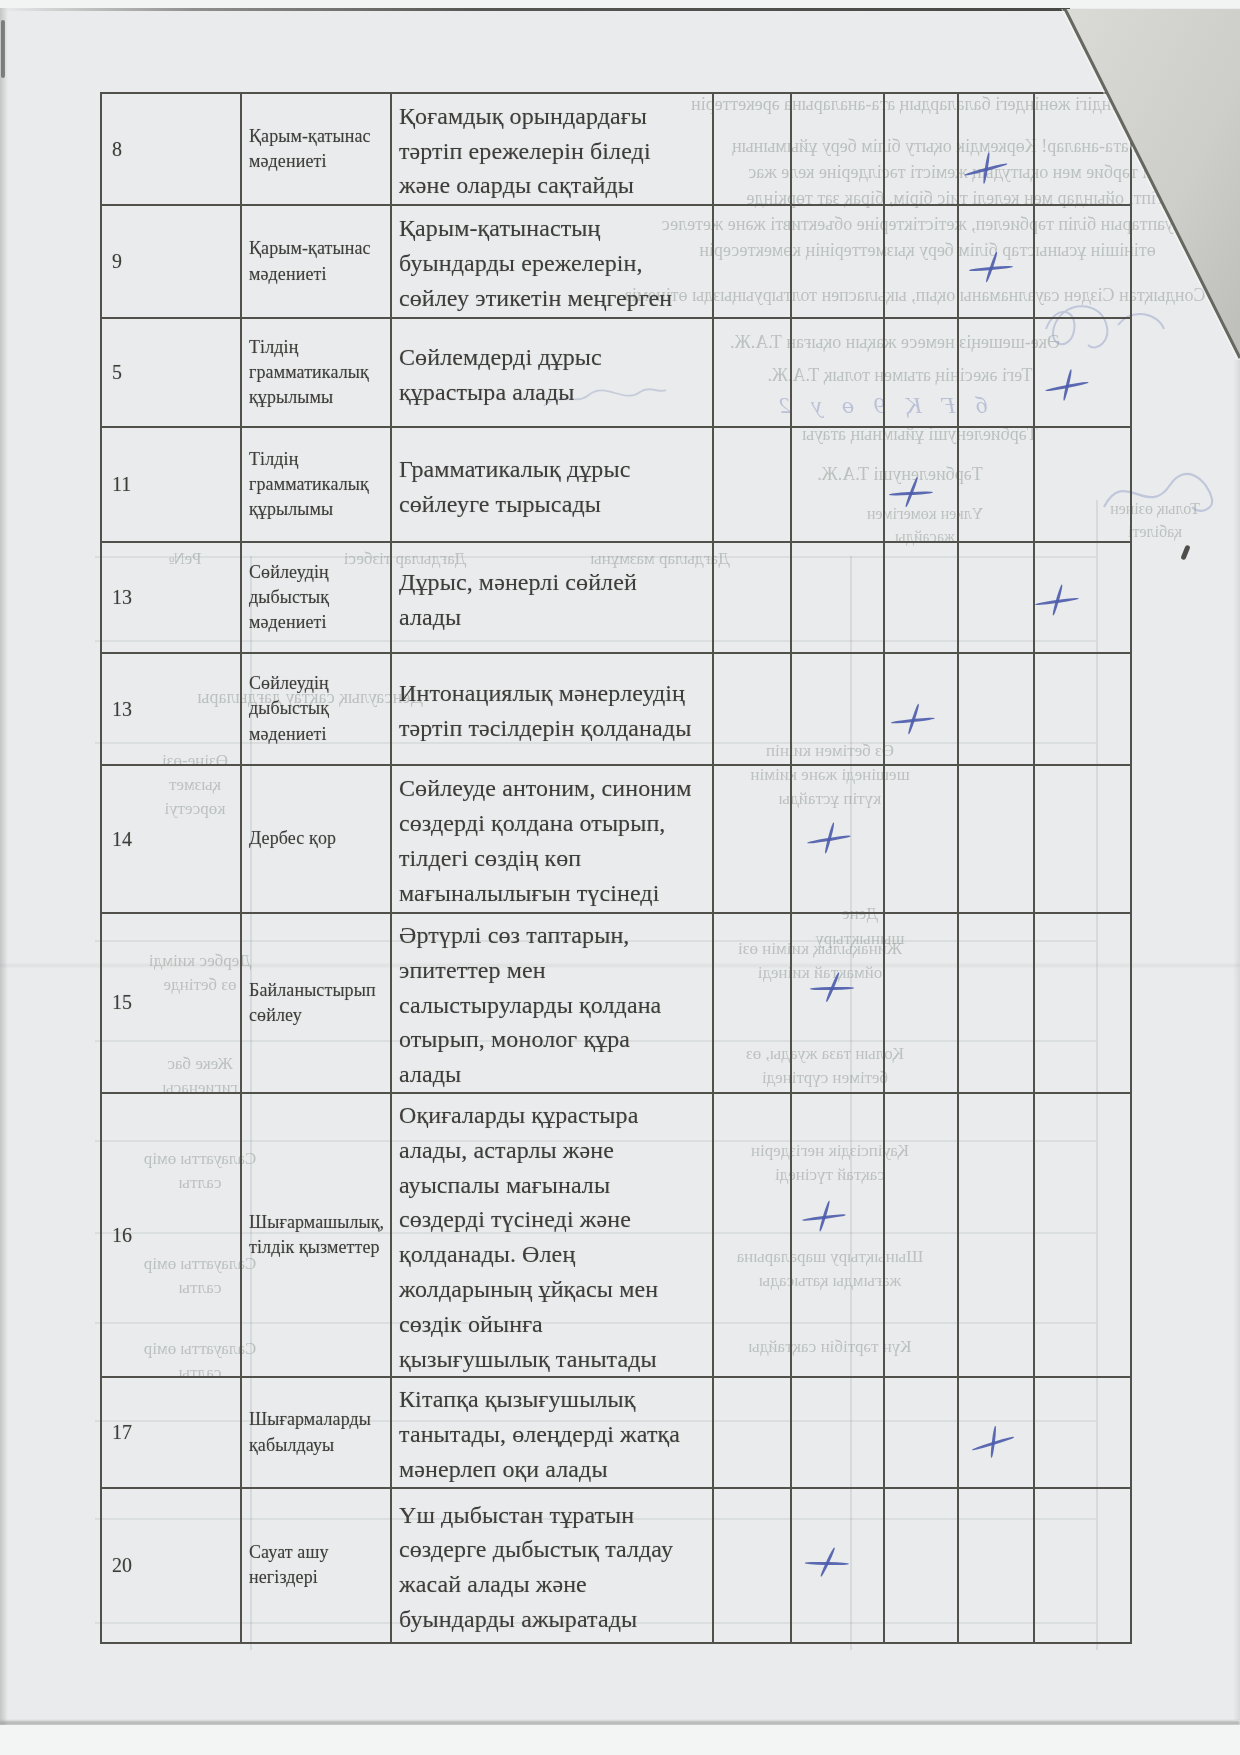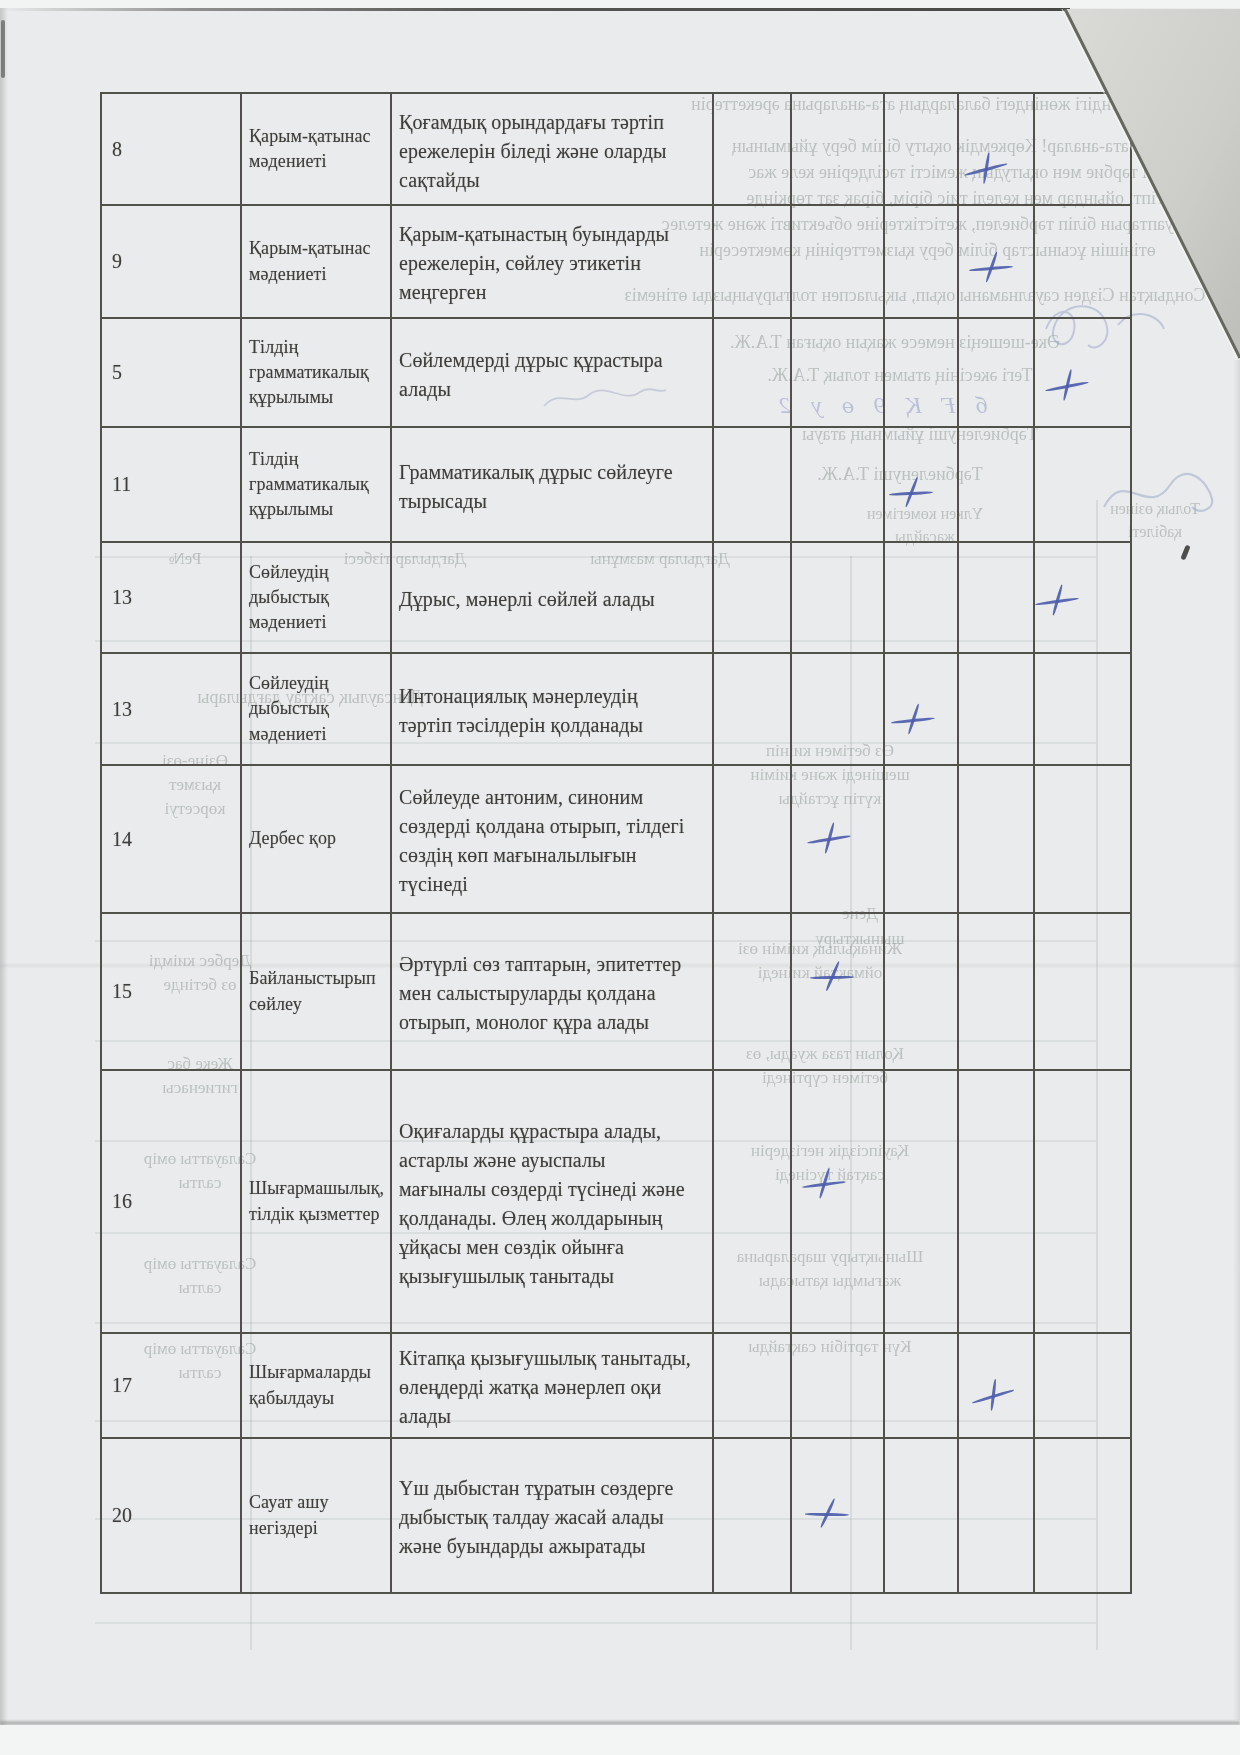--- a/index.html
+++ b/index.html
@@ -42,21 +42,21 @@
     color:#3e3d39;
   }
   table.main td{
     border:2px solid #52504b;
     text-shadow:0 0 1px rgba(62,61,57,.35);
     background:transparent;
   }
   td.thead{font-size:20.5px;padding:2px 4px 2px 8px;vertical-align:middle;letter-spacing:.2px;}
   td.num{font-size:20px;padding:2px 2px 2px 10px;vertical-align:middle;text-align:left;}
   td.cat{font-size:18px;padding:2px 2px 2px 7px;vertical-align:middle;line-height:1.4;letter-spacing:.1px;}
-  td.desc{font-size:20px;padding:4px 18px 0 7px;vertical-align:middle;line-height:1.45;letter-spacing:.1px;margin-left:12px;}
+  td.desc{font-size:24px;padding:4px 18px 0 7px;vertical-align:middle;line-height:1.45;letter-spacing:.1px;margin-left:12px;}
   td.score{text-align:center;vertical-align:middle;}
   
   .pen-check{position:relative;display:inline-block;width:46px;height:34px;}
   .pen-check::before{
     content:"";position:absolute;left:1px;right:1px;top:16px;height:3px;border-radius:45%;
     background:var(--pen,#4d5dab);transform:rotate(-11deg);opacity:.92;
   }
   .pen-check::after{
     content:"";position:absolute;top:0;bottom:2px;left:22px;width:3px;border-radius:45%;
     background:var(--pen,#4d5dab);transform:rotate(13deg);opacity:.92;

